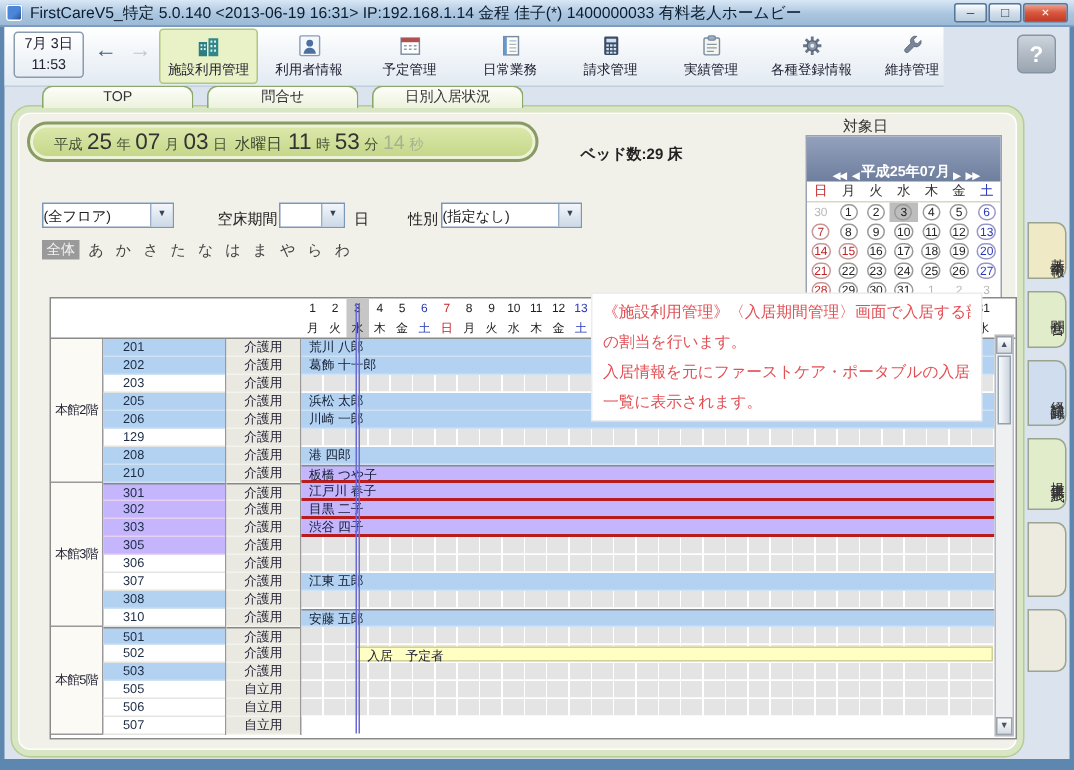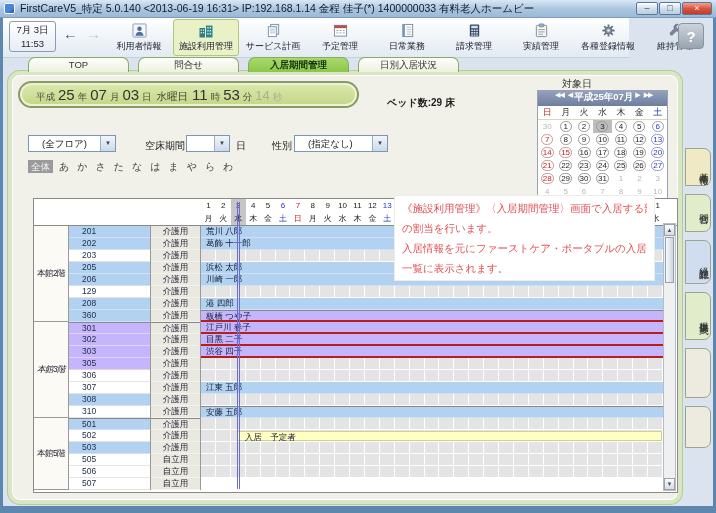--- a/index.html
+++ b/index.html
@@ -56,41 +56,41 @@
   .seg-sm{font-size:9.5px;color:#4a523a;margin:0 2px}
   .seg-md{font-size:10.5px;color:#3c4430;margin:0 3px}
   .seg-lg{font-size:15px;color:#333;margin:0 1px}
   .seg-mut-lg{font-size:13px;color:#a9b193;margin:0 1px}
   .seg-mut-sm{font-size:9.5px;color:#a9b193;margin:0 2px}
   .bed{position:absolute;left:387px;top:96px;font-size:10px;font-weight:bold;color:#222;z-index:2}
   
   .target-label{position:absolute;left:562px;top:77px;font-size:10px;color:#333;z-index:2}
   .calendar{position:absolute;left:537px;top:90px;width:131px;height:112px;background:#fff;
     border:1px solid #98a2b4;box-sizing:border-box;z-index:2}
-  .cal-head{height:15px;background:linear-gradient(#93a1bd,#6e7e9d);color:#fff;display:flex;
-    align-items:flex-start;padding:0 15px;box-sizing:border-box}
+  .cal-head{height:30px;background:linear-gradient(#93a1bd,#6e7e9d);color:#fff;display:flex;
+    align-items:flex-end;padding:0 15px;box-sizing:border-box}
   .cal-nav{font-size:7px;letter-spacing:-1px;padding:0 2px}
   .cal-title{flex:1;text-align:center;font-size:9.5px;font-weight:bold;white-space:nowrap}
   .cal-dows{display:grid;grid-template-columns:repeat(7,1fr);height:13px;border-bottom:1px solid #d8d8c0}
   .cal-dow{font-size:9px;text-align:center;line-height:13px;color:#333}
   .cal-dow.red{color:#c22828}.cal-dow.blue{color:#2838b8}
   #cal-grid{display:grid;grid-template-columns:repeat(7,1fr)}
   .cal-cell{height:13px;text-align:center;line-height:13px;font-size:8px;color:#222}
   .cal-cell.sel{background:#bdbdbd}
   .cal-num{display:inline-block;min-width:12px;height:11px;line-height:10px;border:1px solid #9a9a9a;
     border-radius:7px;font-size:8px;box-sizing:border-box;padding:0 1px;background:transparent}
   .cal-cell.red .cal-num{color:#c42424;border-color:#c89898}
   .cal-cell.blue .cal-num{color:#2838b8;border-color:#9898c8}
   .cal-cell.out{color:#b8b8b8}
   
   .flabel{position:absolute;font-size:10px;color:#222;top:139px;z-index:2}
   #lbl-vacancy{left:145px}#lbl-unit{left:236px}#lbl-gender{left:272px}
   .select{position:absolute;top:135px;height:17px;box-sizing:border-box;border:1px solid #7a96b8;
     background:#fff;display:flex;align-items:stretch;z-index:2}
-  .select .val{flex:1;padding:2px 0 0 13px;font-size:9.5px;color:#222;white-space:nowrap;overflow:hidden}
+  .select .val{flex:1;padding:2px 0 0 0;font-size:9.5px;color:#222;white-space:nowrap;overflow:hidden}
   .select .arrowbox{width:14px;background:linear-gradient(#f3f7fb,#ccd9e6);border-left:1px solid #9ab0c6;
     font-size:6px;text-align:center;line-height:15px;color:#345}
   #floor-select{left:28px;width:88px}
   #vacancy-select{left:186px;width:44px}
   #gender-select{left:294px;width:94px}
   
   #kana-row{position:absolute;left:28px;top:159px;height:15px;display:flex;gap:4px;align-items:center;z-index:2}
   .kana-all{background:#9a9a9a;color:#f2f2f2;font-size:9.5px;padding:1px 3px;line-height:11px}
   .kana{font-size:10px;color:#444;padding:0 2px}
   
@@ -162,28 +162,20 @@
 <div class="client"></div>
 
 <div class="toolbar">
   <div class="datebox">
     <div>7月 3日</div>
     <div>11:53</div>
   </div>
   <div class="navarrow" id="nav-back">←</div>
   <div class="navarrow" id="nav-fwd">→</div>
   <div id="toolbar-buttons">
-      <div class="tbtn">
-        <span class="ticon"><svg width="15" height="15" viewBox="0 0 16 16">
-            <rect x="1" y="1" width="14" height="14" rx="1" fill="#f4f8fc" stroke="#8a9cb4"></rect>
-            <circle cx="8" cy="6.2" r="2.4" fill="#4a6fa0"></circle>
-            <path d="M3.6 13.6c.4-3 2.4-4.2 4.4-4.2s4 1.2 4.4 4.2z" fill="#4a6fa0"></path>
-          </svg></span>
-        <span class="tlabel">利用者情報</span>
-      </div>
       <div class="tbtn active">
         <span class="ticon"><svg width="16" height="16" viewBox="0 0 16 16">
             <rect x="1.5" y="5" width="5.5" height="9.5" fill="#2e7d80"></rect>
             <rect x="8" y="2.5" width="6.5" height="12" fill="#30888b"></rect>
             <g fill="#d8f0ee">
               <rect x="2.7" y="6.5" width="1.2" height="1.4"></rect>
               <rect x="4.9" y="6.5" width="1.2" height="1.4"></rect>
               <rect x="2.7" y="9" width="1.2" height="1.4"></rect>
               <rect x="4.9" y="9" width="1.2" height="1.4"></rect>
               <rect x="9.3" y="4" width="1.3" height="1.5"></rect>
@@ -191,25 +183,25 @@
               <rect x="9.3" y="7" width="1.3" height="1.5"></rect>
               <rect x="11.7" y="7" width="1.3" height="1.5"></rect>
               <rect x="9.3" y="10" width="1.3" height="1.5"></rect>
               <rect x="11.7" y="10" width="1.3" height="1.5"></rect>
             </g>
           </svg></span>
         <span class="tlabel">施設利用管理</span>
       </div>
       <div class="tbtn">
         <span class="ticon"><svg width="15" height="15" viewBox="0 0 16 16">
-            <rect x="5" y="1.5" width="8.5" height="10.5" fill="#eaf2fa" stroke="#7a92ae"></rect>
-            <rect x="2.5" y="4" width="8.5" height="10.5" fill="#ffffff" stroke="#7a92ae"></rect>
-            <path d="M4 6.5h5.5M4 8.5h5.5M4 10.5h5.5" stroke="#9ab0c6" stroke-width="0.8"></path>
-          </svg></span>
-        <span class="tlabel">サービス計画</span>
+            <rect x="1" y="1" width="14" height="14" rx="1" fill="#f4f8fc" stroke="#8a9cb4"></rect>
+            <circle cx="8" cy="6.2" r="2.4" fill="#4a6fa0"></circle>
+            <path d="M3.6 13.6c.4-3 2.4-4.2 4.4-4.2s4 1.2 4.4 4.2z" fill="#4a6fa0"></path>
+          </svg></span>
+        <span class="tlabel">利用者情報</span>
       </div>
       <div class="tbtn">
         <span class="ticon"><svg width="15" height="15" viewBox="0 0 16 16">
             <rect x="1.5" y="2.5" width="13" height="11.5" fill="#fff" stroke="#7a8aa0"></rect>
             <rect x="1.5" y="2.5" width="13" height="3" fill="#b05050"></rect>
             <path d="M3.5 8h2M7 8h2M10.5 8h2M3.5 10.5h2M7 10.5h2M10.5 10.5h2" stroke="#88a0b4" stroke-width="1"></path>
           </svg></span>
         <span class="tlabel">予定管理</span>
       </div>
       <div class="tbtn">
@@ -260,21 +252,20 @@
           </svg></span>
         <span class="tlabel">維持管理</span>
       </div>
     </div>
   <div class="help-btn">?</div>
 </div>
 
 <div id="tab-row">
     <div class="tab">TOP</div>
     <div class="tab">問合せ</div>
-    <div class="tab active">入居期間管理</div>
     <div class="tab">日別入居状況</div>
   </div>
 
 <div class="panel"></div>
 
 <div class="banner"><span id="banner-text"><span class="seg-sm">平成</span><span class="seg-lg">25</span><span class="seg-sm">年</span><span class="seg-lg">07</span><span class="seg-sm">月</span><span class="seg-lg">03</span><span class="seg-sm">日</span><span class="seg-md">水曜日</span><span class="seg-lg">11</span><span class="seg-sm">時</span><span class="seg-lg">53</span><span class="seg-sm">分</span><span class="seg-mut-lg">14</span><span class="seg-mut-sm">秒</span></span></div>
 <div class="bed">ベッド数:29 床</div>
 
 <div class="target-label">対象日</div>
 <div class="calendar">
@@ -436,32 +427,32 @@
         <div class="ghc red">日</div>
         <div class="ghc">月</div>
         <div class="ghc">火</div>
         <div class="ghc">水</div>
       </div>
   </div>
   <div class="hline"></div>
   <div id="tbody">
     <div id="group-col">
         <div class="group-block" style="height: 96px;">本館2階</div>
-        <div class="group-block" style="height: 96px; font-style: italic;">本館3階</div>
+        <div class="group-block" style="height: 96px;">本館3階</div>
         <div class="group-block" style="height: 72px;">本館5階</div>
       </div>
     <div id="room-col">
         <div class="room-cell blue">201</div>
         <div class="room-cell blue">202</div>
         <div class="room-cell">203</div>
         <div class="room-cell blue">205</div>
         <div class="room-cell blue">206</div>
         <div class="room-cell">129</div>
         <div class="room-cell blue">208</div>
-        <div class="room-cell blue">360</div>
+        <div class="room-cell blue">210</div>
         <div class="room-cell pink gsep">301</div>
         <div class="room-cell pink">302</div>
         <div class="room-cell pink">303</div>
         <div class="room-cell pink">305</div>
         <div class="room-cell">306</div>
         <div class="room-cell">307</div>
         <div class="room-cell blue">308</div>
         <div class="room-cell">310</div>
         <div class="room-cell blue gsep">501</div>
         <div class="room-cell">502</div>

